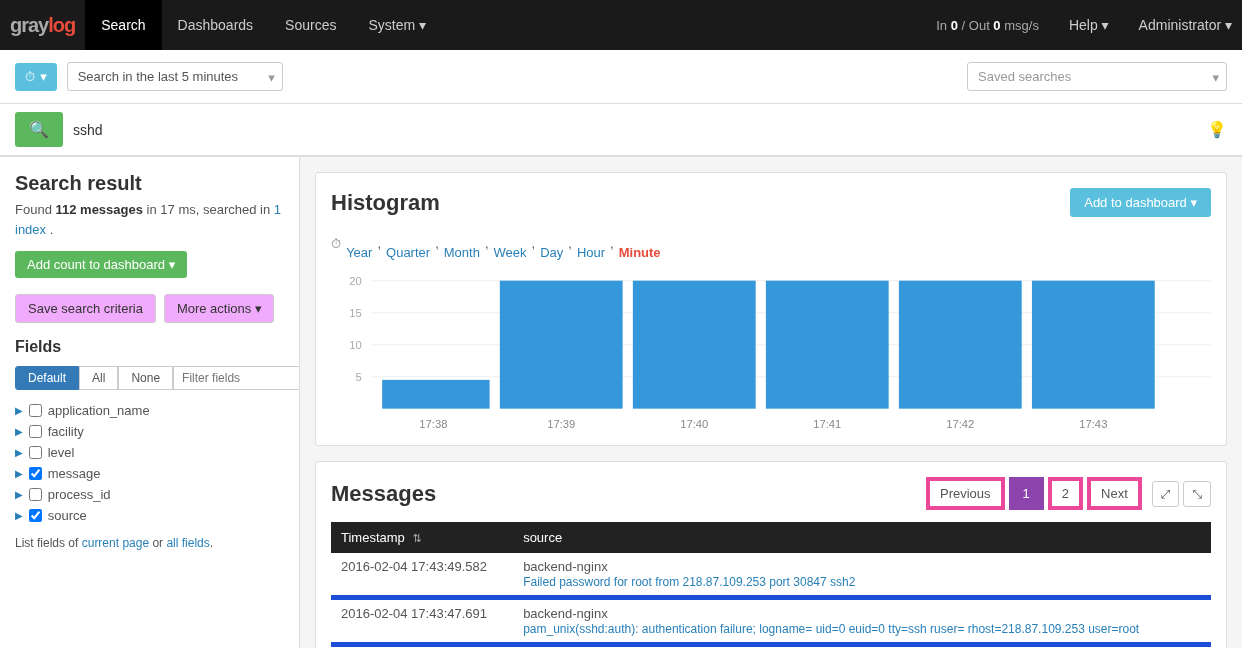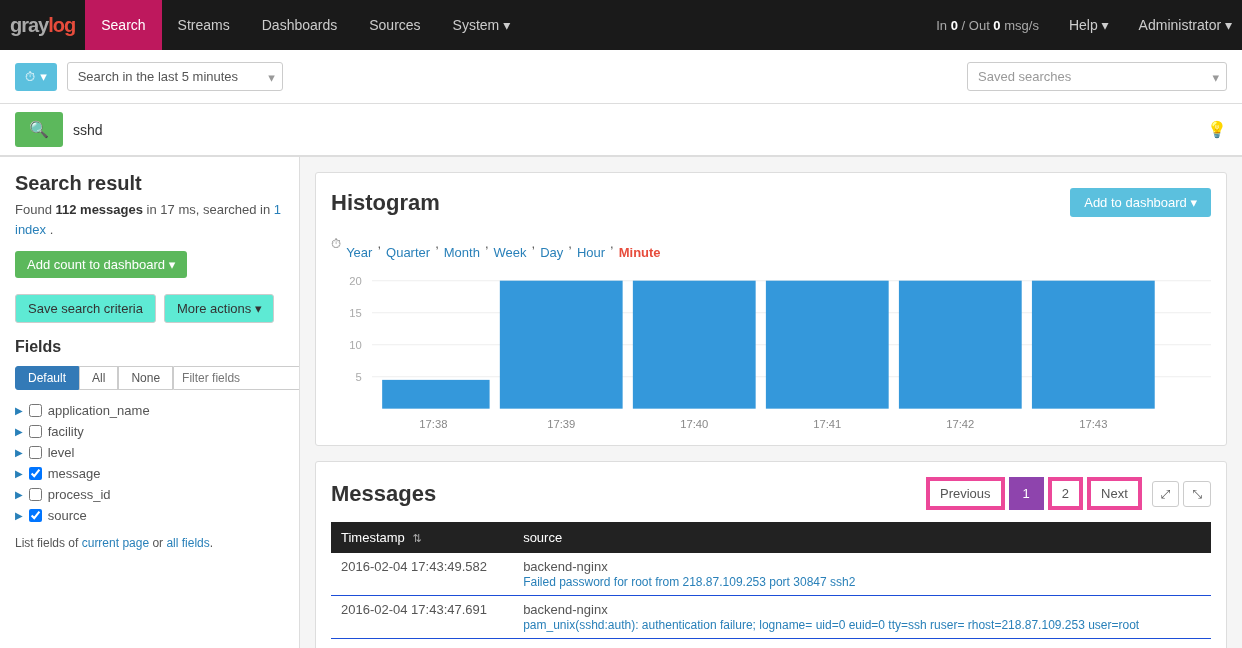--- a/index.html
+++ b/index.html
@@ -25,21 +25,21 @@
     .nav-item {
       color: #ccc;
       padding: 0 16px;
       height: 50px;
       display: flex;
       align-items: center;
       cursor: pointer;
       font-size: 14px;
       text-decoration: none;
     }
-    .nav-item.active { background: #be185d; color: #fff; }
+    .nav-item.active { background: #000000; color: #fff; }
     .nav-right { display: flex; align-items: center; gap: 30px; margin-left: auto; }
     .nav-stat { color: #aaa; font-size: 13px; }
     .nav-stat b { color: #fff; }
     .nav-link { color: #ccc; font-size: 14px; cursor: pointer; }
 
     
     .search-bar {
       background: #fff;
       padding: 12px 15px;
       display: flex;
@@ -168,21 +168,21 @@
       padding: 6px 12px;
       cursor: pointer;
       font-size: 13px;
       display: inline-flex;
       align-items: center;
       gap: 6px;
       margin-bottom: 8px;
     }
     .btn-row { display: flex; gap: 8px; margin-bottom: 15px; align-items: center; flex-wrap: wrap; }
     .btn-gray {
-      background: #5eead4;
+      background: #f0abfc;
       color: #333;
       border: 1px solid #ccc;
       border-radius: 3px;
       padding: 6px 12px;
       cursor: pointer;
       font-size: 13px;
       display: inline-flex;
       align-items: center;
       gap: 5px;
     }
@@ -305,41 +305,40 @@
     .msg-table th {
       background: #222;
       color: #fff;
       padding: 8px 10px;
       text-align: left;
       font-size: 13px;
       font-weight: normal;
     }
     .msg-table td {
       padding: 6px 10px;
-      border-bottom: 1px solid #1d4ed8;
+      border-bottom: 5px solid #1d4ed8;
       vertical-align: top;
       font-size: 13px;
     }
     .msg-timestamp { color: #555; white-space: nowrap; }
     .msg-source { color: #555; }
     .msg-detail { color: #2980b9; font-size: 12px; margin-top: 2px; }
     .sort-icon { color: #aaa; font-size: 11px; margin-left: 4px; }
   </style>
 </head>
 <body>
 
 <nav class="navbar">
   <div class="navbar-brand">
     <span class="logo-text">
       <span class="logo-gray">gray</span><span class="logo-log">log</span>
     </span>
   </div>
   <div class="nav-items">
     <a class="nav-item active">Search</a>
-    <a class="nav-item">Streams</a>
     <a class="nav-item">Dashboards</a>
     <a class="nav-item">Sources</a>
     <a class="nav-item">System ▾</a>
   </div>
   <div class="nav-right">
     <span class="nav-stat">In <b>0</b> / Out <b>0</b> msg/s</span>
     <span class="nav-link">Help ▾</span>
     <span class="nav-link">Administrator ▾</span>
   </div>
 </nav>

